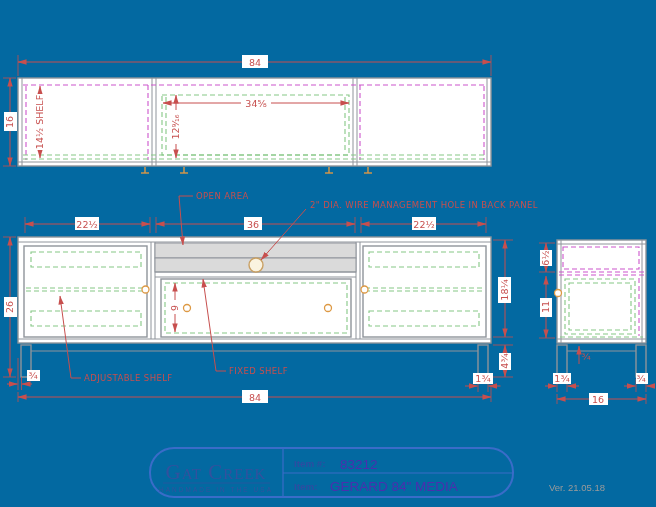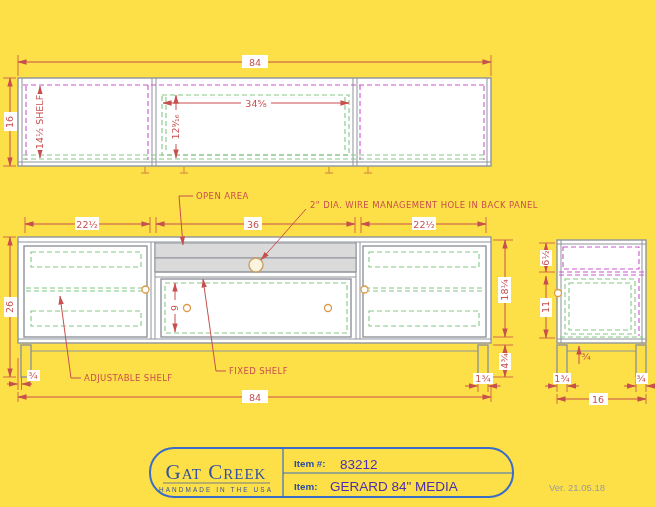--- a/index.html
+++ b/index.html
@@ -1,16 +1,16 @@
 <!DOCTYPE html>
 <html><head>
 <meta charset="utf-8">
 <style>
   html,body{margin:0;padding:0;background:#fff;}
-  .page{width:656px;height:507px;position:relative;background:#fde047;overflow:hidden;}
+  .page{width:656px;height:507px;position:relative;background:#0369a1;overflow:hidden;}
   svg{display:block;}
   
   .o  {stroke:#8f949b;fill:none;stroke-width:1.4;}
   .ol {stroke:#8f949b;fill:none;stroke-width:1;}
   .of {stroke:#8f949b;fill:#ffffff;stroke-width:1.4;}
   .gf {fill:#dadada;stroke:#8f949b;stroke-width:1;}
   .m  {stroke:#cc55cc;fill:none;stroke-width:1.1;stroke-dasharray:5 3;}
   .g  {stroke:#85c785;fill:none;stroke-width:1.1;stroke-dasharray:5 3;}
   .r  {stroke:#c74f4e;fill:none;stroke-width:1;}
   .rx {stroke:#c74f4e;fill:none;stroke-width:0.8;}

